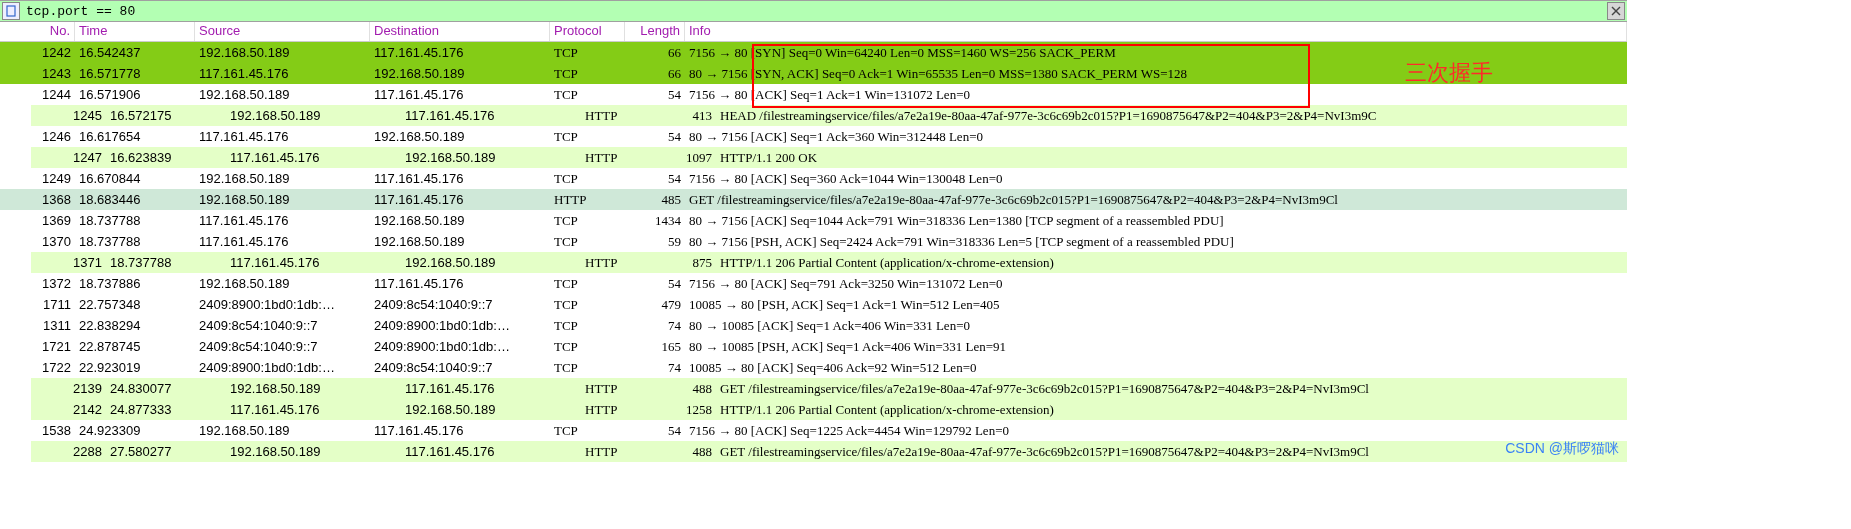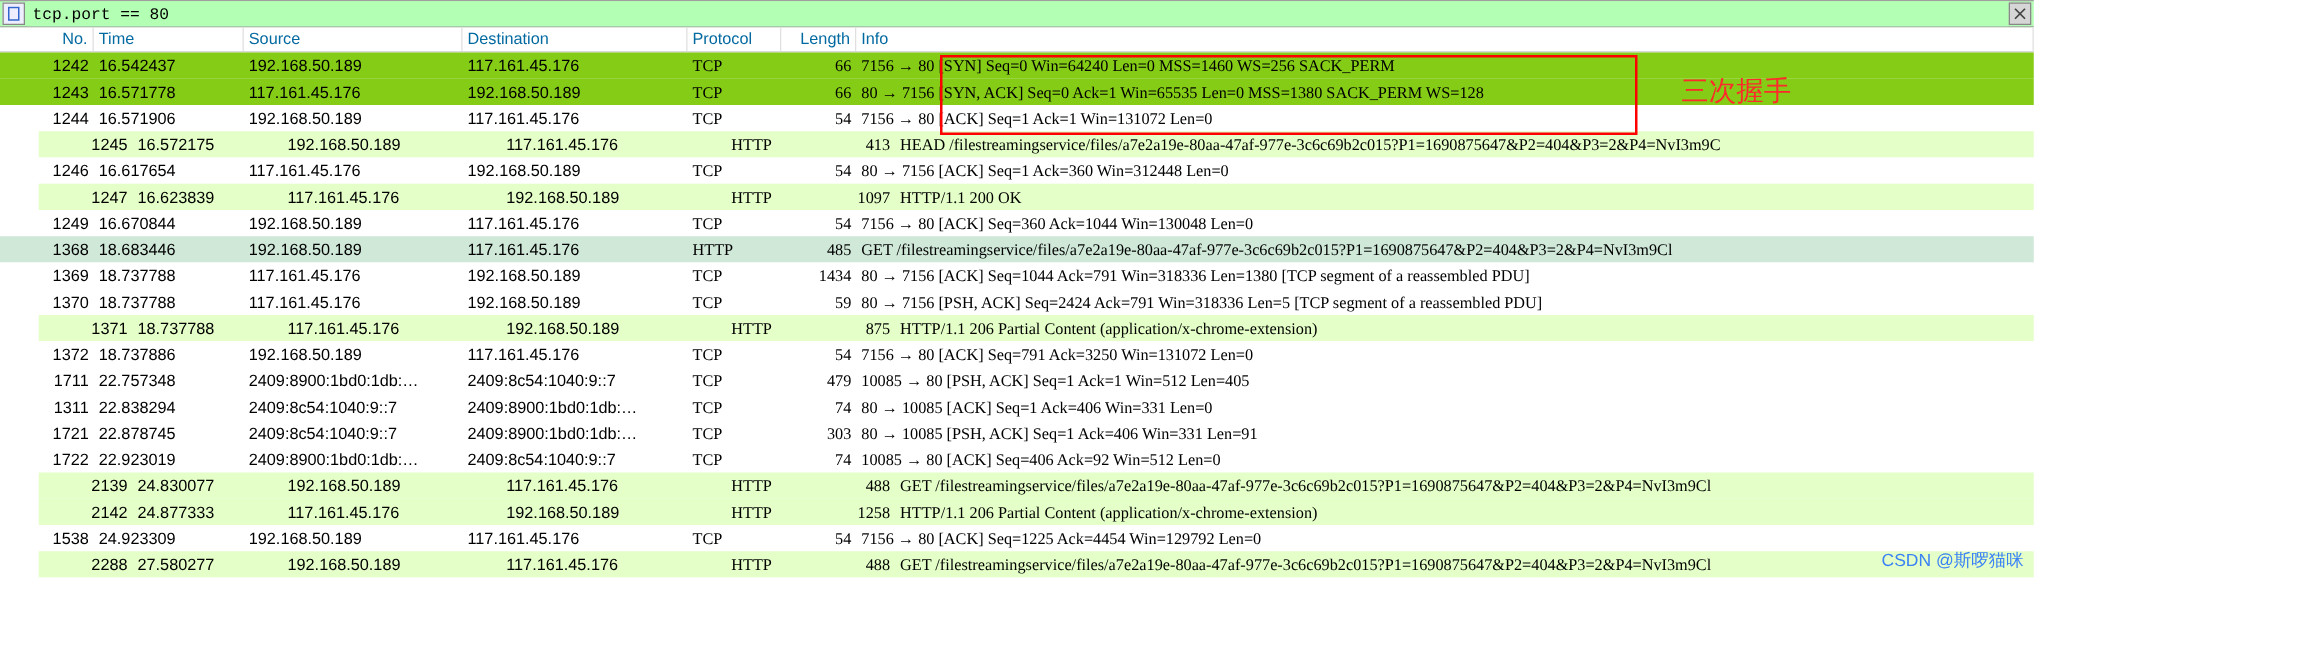--- a/index.html
+++ b/index.html
@@ -51,21 +51,21 @@
     height:20px;
     font-size:13px;
   }
   .header-row .col, .row .col {
     padding: 1px 4px;
     overflow:hidden;
     white-space:nowrap;
   }
   .header-row .col {
     border-right:1px solid #e0e0e0;
-    color:#0369a1;
+    color:#a21caf;
   }
   .c-no    { width:75px; text-align:right; padding-right:8px;}
   .c-time  { width:120px; }
   .c-src   { width:175px; }
   .c-dst   { width:180px; }
   .c-proto { width:75px; }
   .c-len   { width:60px; text-align:right; padding-right:6px;}
   .c-info  { flex:1; font-family:Liberation Sans, sans-serif; }
   .rows { }
   .row {
@@ -86,21 +86,21 @@
   .bg-plain { background:#ffffff; }
   .annot-box {
     position:absolute;
     left:752px; top:44px;
     width:558px; height:64px;
     border:2px solid #ff0000;
     pointer-events:none;
   }
   .annot-text {
     position:absolute;
-    left:1345px; top:58px;
+    left:1405px; top:58px;
     color:#ff2a2a;
     font-size:22px;
     font-family:"SimSun","Microsoft YaHei",sans-serif;
     pointer-events:none;
   }
   .watermark {
     position:absolute;
     right:8px; bottom:4px;
     color:#3b82f6;
     font-size:14px;
@@ -265,21 +265,21 @@
         <div class="col c-proto">TCP</div>
         <div class="col c-len">74</div>
         <div class="col c-info">80 → 10085 [ACK] Seq=1 Ack=406 Win=331 Len=0</div>
       </div>
       <div class="row bg-plain">
         <div class="col c-no">1721</div>
         <div class="col c-time">22.878745</div>
         <div class="col c-src">2409:8c54:1040:9::7</div>
         <div class="col c-dst">2409:8900:1bd0:1db:…</div>
         <div class="col c-proto">TCP</div>
-        <div class="col c-len">303</div>
+        <div class="col c-len">165</div>
         <div class="col c-info">80 → 10085 [PSH, ACK] Seq=1 Ack=406 Win=331 Len=91</div>
       </div>
       <div class="row bg-plain">
         <div class="col c-no">1722</div>
         <div class="col c-time">22.923019</div>
         <div class="col c-src">2409:8900:1bd0:1db:…</div>
         <div class="col c-dst">2409:8c54:1040:9::7</div>
         <div class="col c-proto">TCP</div>
         <div class="col c-len">74</div>
         <div class="col c-info">10085 → 80 [ACK] Seq=406 Ack=92 Win=512 Len=0</div>

